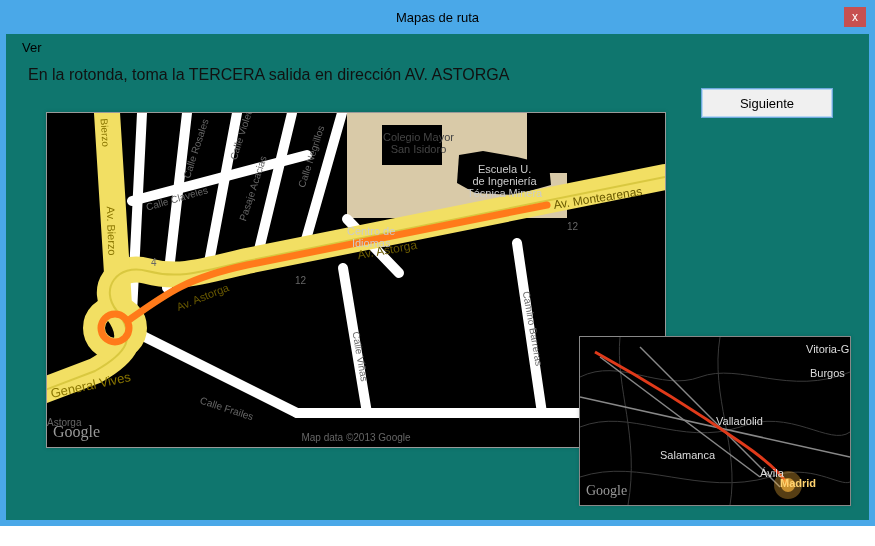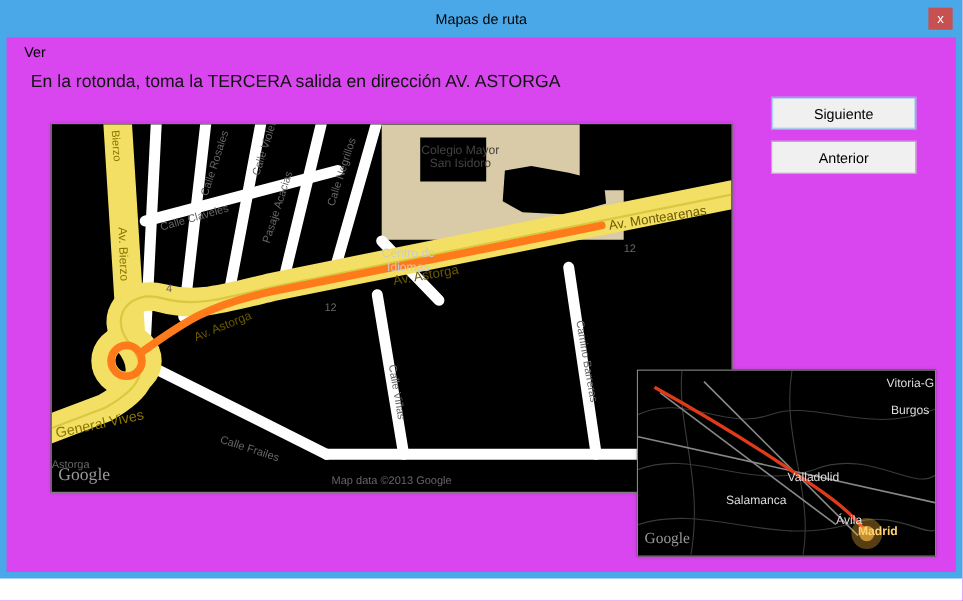--- a/index.html
+++ b/index.html
@@ -1,20 +1,20 @@
 <!DOCTYPE html>
 <html><head>
 <meta charset="utf-8">
 <style>
   html,body{margin:0;padding:0;font-family:"Segoe UI",Arial,sans-serif;font-size:13px;background:#fff;}
   .outer-frame{width:875px;height:526px;box-sizing:border-box;border:3px solid #4aa8e8;background:#4aa8e8;position:relative;}
   .title-bar{height:28px;background:#4aa8e8;position:relative;display:flex;align-items:center;justify-content:center;}
   .title-text{color:#000;font-size:13px;}
   .close-btn{position:absolute;right:6px;top:4px;width:22px;height:20px;background:#c75050;color:#fff;display:flex;align-items:center;justify-content:center;font-size:12px;cursor:pointer;}
-  .client-area{position:absolute;left:3px;right:3px;top:31px;bottom:3px;background:#d946ef;}
+  .client-area{position:absolute;left:3px;right:3px;top:31px;bottom:3px;background:#0f766e;}
   .menu-bar{height:22px;padding:2px 10px;font-size:13px;display:flex;align-items:center;}
   .menu-item{padding:2px 6px;cursor:default;}
   .content{position:absolute;left:0;right:0;top:26px;bottom:0;}
   .instruction{position:absolute;left:22px;top:6px;font-size:16px;color:#111;}
   .main-map{position:absolute;left:40px;top:52px;width:618px;height:334px;background:#000;border:1px solid #999;box-shadow:0 0 4px rgba(0,0,0,.15);overflow:hidden;}
   .mini-map{position:absolute;right:18px;bottom:14px;width:270px;height:168px;background:#000;border:1px solid #888;box-shadow:0 0 4px rgba(0,0,0,.15);overflow:hidden;}
   .btn-col{position:absolute;right:36px;top:28px;width:132px;display:flex;flex-direction:column;gap:10px;}
   .win-btn{height:28px;border:1px solid #aaa;background:#f0f0f0;font-size:13px;cursor:pointer;display:flex;align-items:center;justify-content:center;}
   .win-btn.primary{border:1px solid #6fa8dc;box-shadow:inset 0 0 0 1px #b6d8f2;}
   .road-label{position:absolute;color:#6a5a00;font-size:11px;white-space:nowrap;}
@@ -37,21 +37,20 @@
   <div class="client-area">
     <div class="menu-bar">
       <span class="menu-item">Ver</span>
     </div>
 
     <div class="content">
       <div class="instruction">En la rotonda, toma la TERCERA salida en dirección AV. ASTORGA</div>
 
       <div class="btn-col">
         <div class="win-btn primary">Siguiente</div>
-        <div class="win-btn">Anterior</div>
       </div>
 
       <div class="main-map">
         <svg width="618" height="334" viewBox="0 0 618 334" style="position:absolute;left:0;top:0">
           <rect width="618" height="334" fill="#000"></rect>
 
           <polygon points="300,0 480,0 480,60 520,60 520,105 300,105" fill="#d9caa8"></polygon>
           <polygon points="335,12 395,12 395,52 335,52" fill="#000"></polygon>
           <polygon points="412,42 436,38 470,44 502,52 504,72 468,82 428,80 410,70" fill="#000"></polygon>
 
@@ -97,20 +96,21 @@
         <span class="road-label" style="left:98px;top:80px;transform:rotate(-16deg);color:#666;font-size:10px">Calle Claveles</span>
         <span class="road-label" style="left:152px;top:290px;transform:rotate(18deg);color:#666;font-size:10px">Calle Frailes</span>
         <span class="road-label" style="left:288px;top:238px;transform:rotate(80deg);color:#666;font-size:10px">Calle Viñas</span>
         <span class="road-label" style="left:448px;top:210px;transform:rotate(80deg);color:#666;font-size:10px">Camino Barreras</span>
         <span class="road-label" style="left:0px;top:304px;color:#666;font-size:10px">Astorga</span>
         <span class="road-label" style="left:248px;top:162px;color:#666;font-size:10px">12</span>
         <span class="road-label" style="left:520px;top:108px;color:#666;font-size:10px">12</span>
         <span class="road-label" style="left:104px;top:144px;color:#666;font-size:10px">4</span>
 
         <div class="spot-label" style="left:336px;top:18px;color:#444">Colegio Mayor<br>San Isidoro</div>
+        <div class="spot-label" style="left:420px;top:50px">Escuela U.<br>de Ingeniería<br>Técnica Minera</div>
         <div class="spot-label" style="left:300px;top:112px">Centro de<br>Idiomas</div>
 
         <div class="attribution">Map data ©2013 Google</div>
         <div class="google-logo">Google</div>
       </div>
 
       <div class="mini-map">
         <svg width="270" height="168" viewBox="0 0 270 168" style="position:absolute;left:0;top:0">
           <rect width="270" height="168" fill="#000"></rect>
           <g stroke="#3a3a3a" stroke-width="1" fill="none">
@@ -126,21 +126,21 @@
             <path d="M60 10 L200 150"></path>
             <path d="M0 60 L270 120"></path>
           </g>
 
           <path d="M15 15 C60 40, 110 70, 160 105 C 185 122, 200 135, 208 148" stroke="#e03a1a" stroke-width="3" fill="none"></path>
 
           <circle cx="208" cy="148" r="14" fill="#f6b23a" opacity="0.35"></circle>
           <circle cx="208" cy="148" r="7" fill="#f6b23a" opacity="0.7"></circle>
         </svg>
         <span class="mini-city" style="left:200px;top:140px;color:#ffd370;font-weight:600">Madrid</span>
-        <span class="mini-city" style="left:136px;top:91px">Valladolid</span>
+        <span class="mini-city" style="left:136px;top:78px">Valladolid</span>
         <span class="mini-city" style="left:80px;top:112px">Salamanca</span>
         <span class="mini-city" style="left:230px;top:30px">Burgos</span>
         <span class="mini-city" style="left:180px;top:130px">Ávila</span>
         <span class="mini-city" style="left:226px;top:6px">Vitoria-G</span>
         <div class="google-logo" style="font-size:14px">Google</div>
       </div>
 
     </div>
   </div>
 </div>

